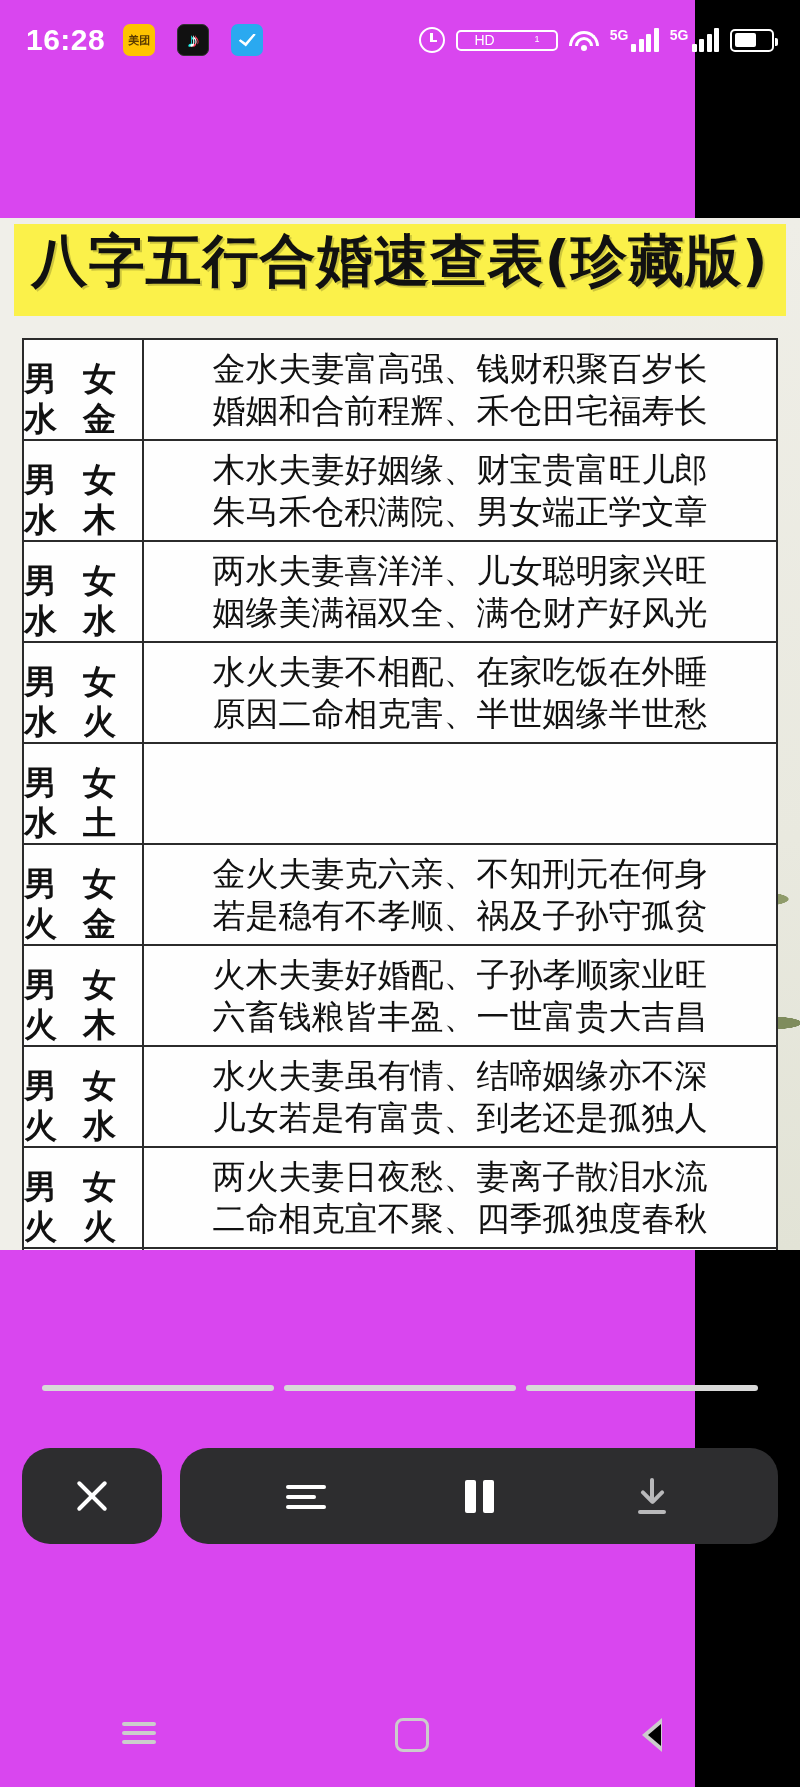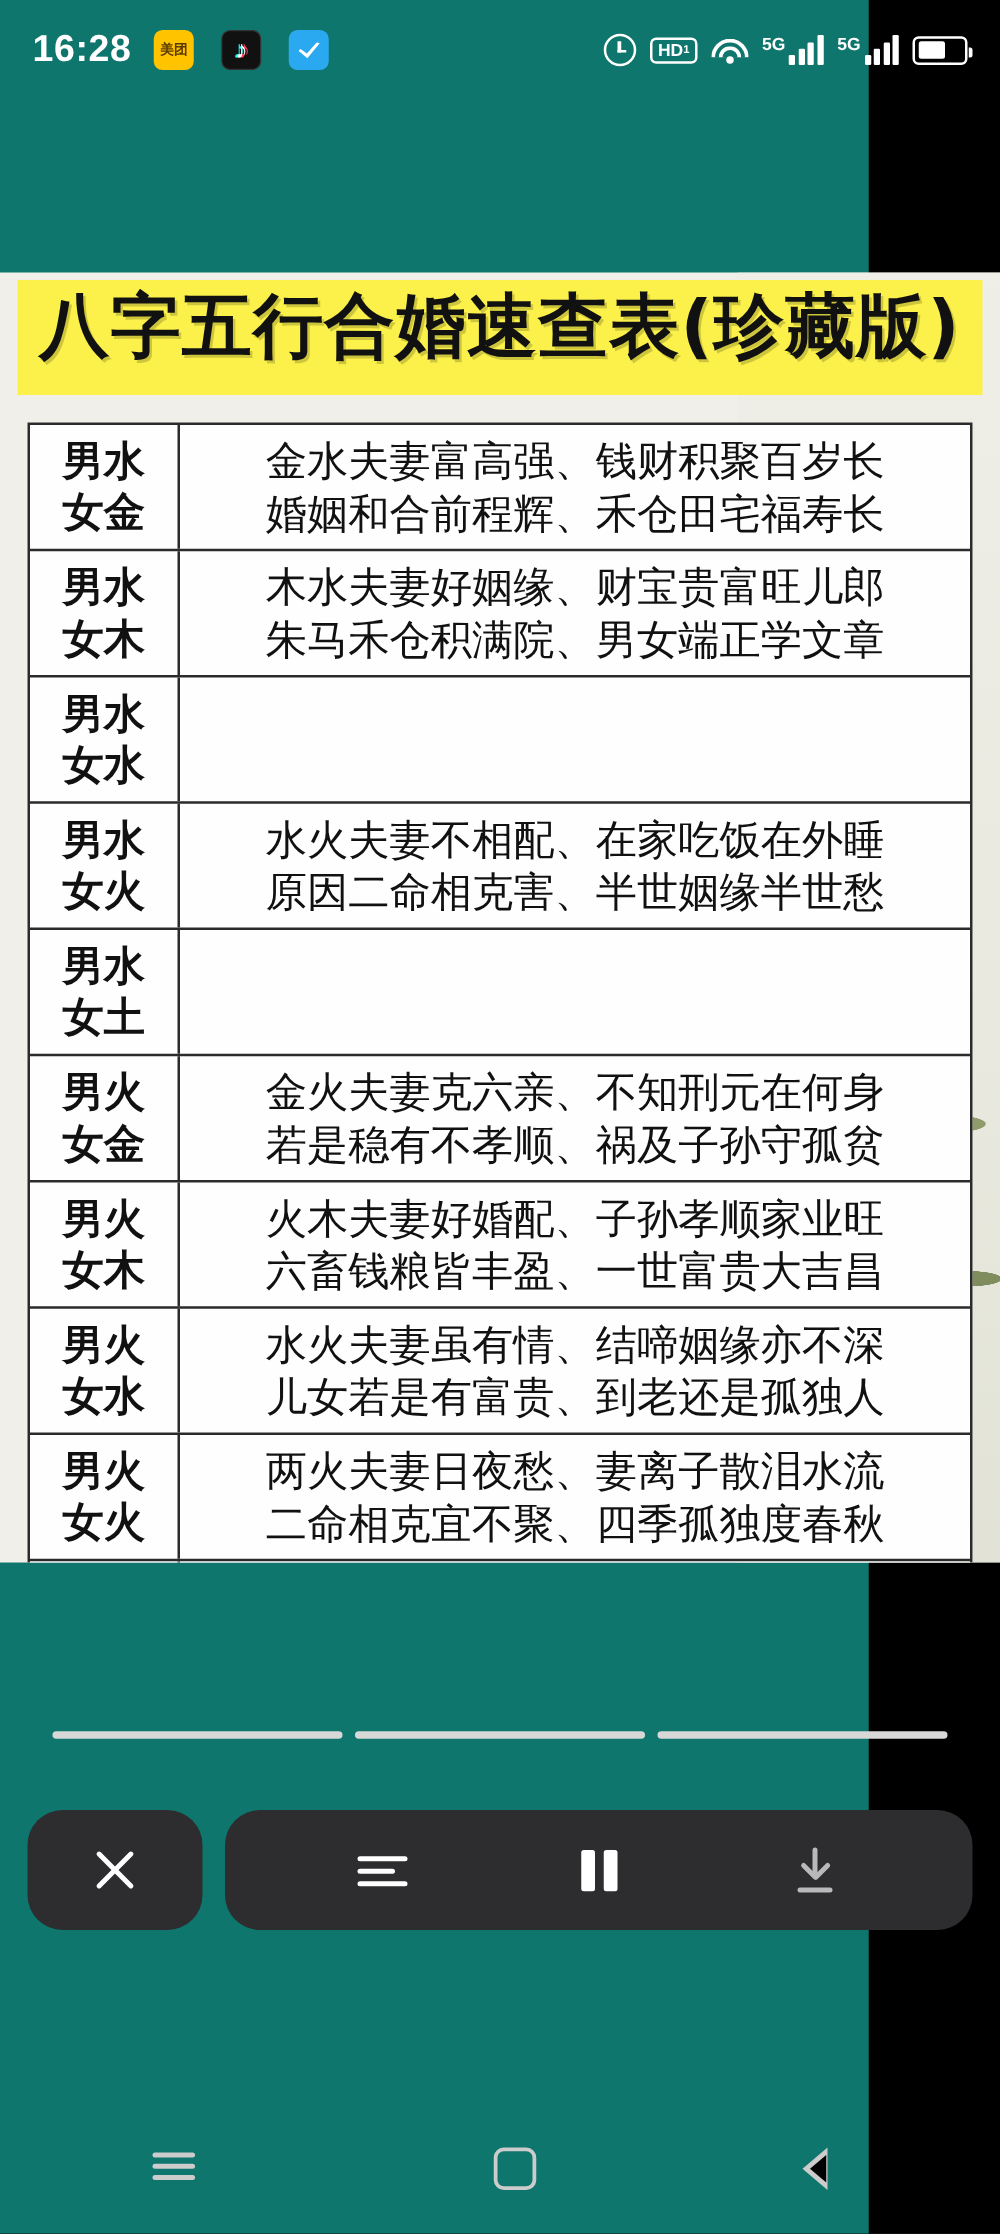--- a/index.html
+++ b/index.html
@@ -5,21 +5,21 @@
   * { box-sizing: border-box; margin: 0; padding: 0; }
   html, body {
     width: 800px; height: 1787px;
     background: #000;
     font-family: "Liberation Sans", sans-serif;
     overflow: hidden;
   }
   .screen {
     position: relative;
     width: 695px; height: 1787px;
-    background: #0f766e;
+    background: #d946ef;
   }
 
   
   .statusbar {
     position: absolute; top: 0; left: 0;
     width: 800px; height: 80px;
     display: flex; align-items: center;
     padding: 0 26px;
     color: #fff;
   }
@@ -61,22 +61,23 @@
   .icon-alarm:before {
     content: ""; position: absolute; left: 9px; top: 4px;
     width: 2.4px; height: 9px; background: #fff;
   }
   .icon-alarm:after {
     content: ""; position: absolute; left: 9px; top: 11px;
     width: 7px; height: 2.4px; background: #fff;
   }
   .icon-hd {
     border: 2.4px solid #fff; border-radius: 5px;
-    font-size: 14px; font-weight: bold; padding: 1px 4px 2px;
+    font-size: 14px; font-weight: normal; padding: 1px 16px 2px;
     line-height: 1;
+    gap: 40px;
   }
   .icon-hd sub { font-size: 9px; }
   .icon-wifi {
     width: 30px; height: 22px; position: relative;
   }
   .icon-wifi span {
     position: absolute; left: 50%; transform: translateX(-50%);
     border: 3px solid #fff; border-bottom: none;
     border-radius: 50% 50% 0 0 / 100% 100% 0 0;
   }
@@ -143,22 +144,22 @@
   }
   .row {
     display: flex;
     border-bottom: 2px solid #2b2b2b;
     height: 101px;
   }
   .row:last-child { border-bottom: none; }
   .cell-pair {
     width: 120px;
     border-right: 2px solid #2b2b2b;
-    display: flex; flex-direction: column;
-    align-items: center; justify-content: center;
+    display: flex; flex-direction: row;
+    align-items: flex-end; justify-content: center;
     font-family: "DejaVu Sans", sans-serif;
     font-weight: bold; font-size: 33px; color: #111;
     line-height: 1.22;
     flex: none;
   }
   .cell-text {
     flex: 1;
     display: flex; flex-direction: column;
     align-items: center; justify-content: center;
     font-family: "DejaVu Sans", sans-serif;
@@ -348,20 +349,24 @@
           <span>木水夫妻好姻缘、财宝贵富旺儿郎</span>
           <span>朱马禾仓积满院、男女端正学文章</span>
         </div>
       </div>
 
       <div class="row">
         <div class="cell-pair">
           <span>男水</span>
           <span>女水</span>
         </div>
+        <div class="cell-text">
+          <span>两水夫妻喜洋洋、儿女聪明家兴旺</span>
+          <span>姻缘美满福双全、满仓财产好风光</span>
+        </div>
       </div>
 
       <div class="row">
         <div class="cell-pair">
           <span>男水</span>
           <span>女火</span>
         </div>
         <div class="cell-text">
           <span>水火夫妻不相配、在家吃饭在外睡</span>
           <span>原因二命相克害、半世姻缘半世愁</span>

